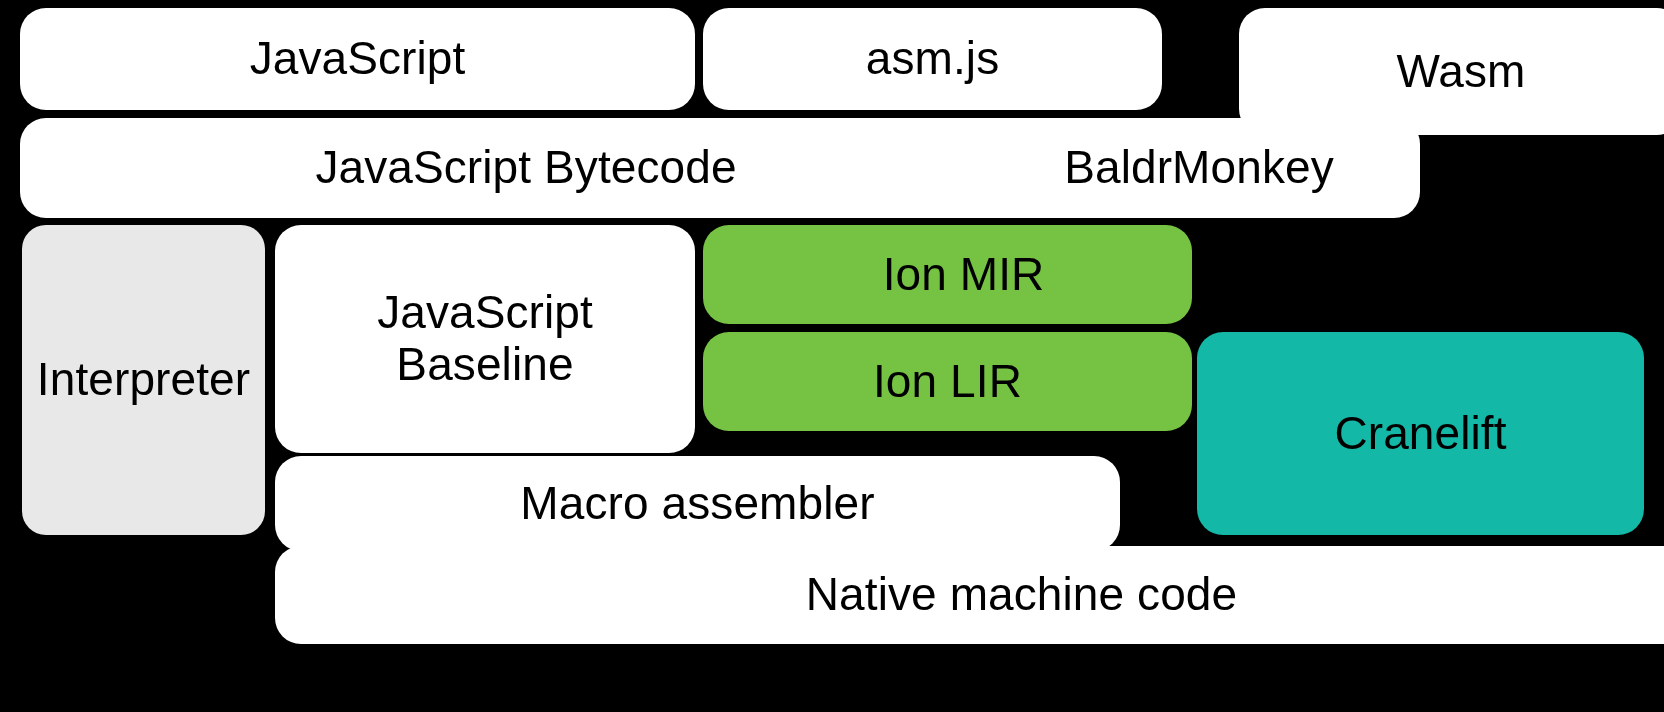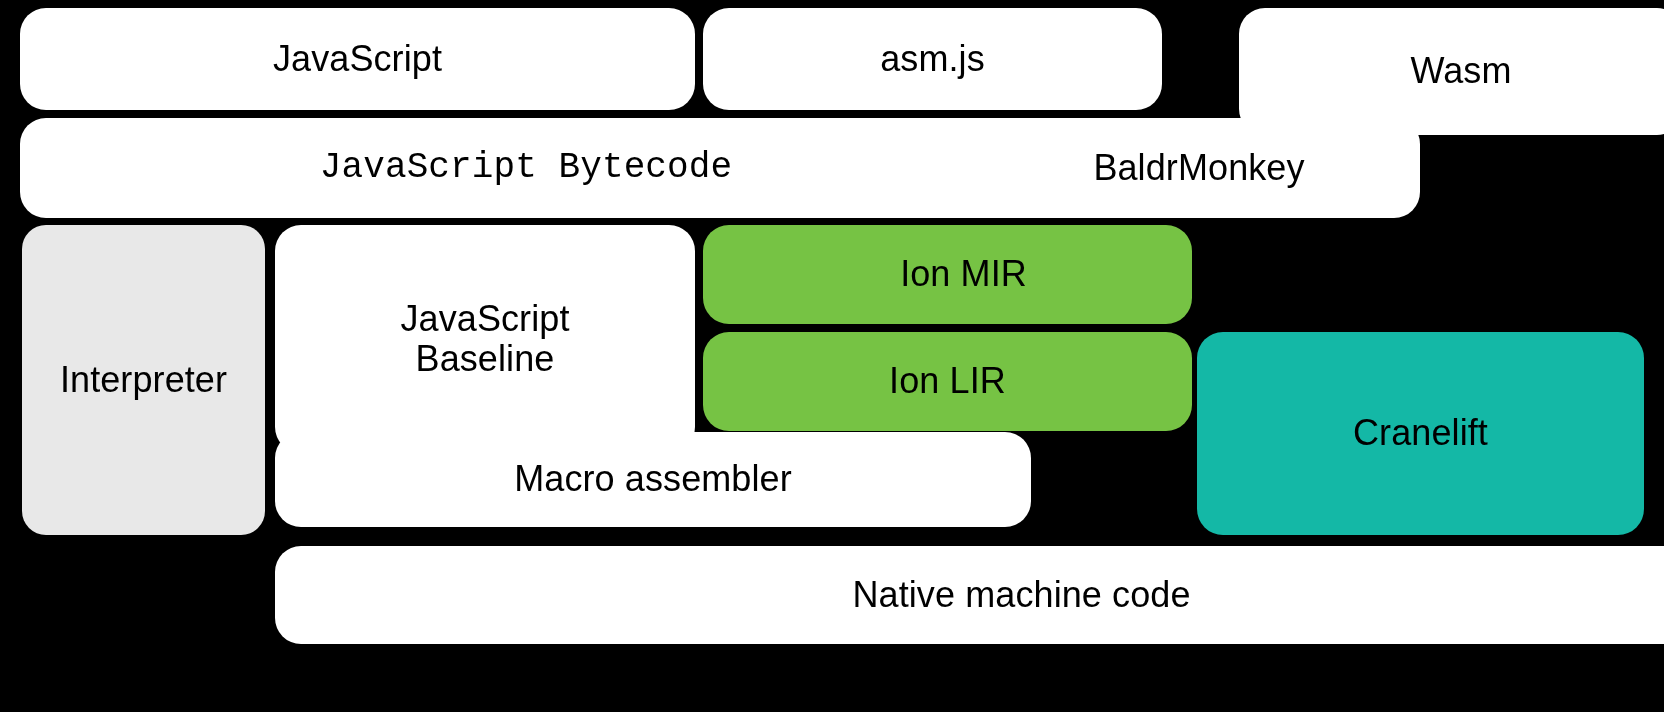--- a/index.html
+++ b/index.html
@@ -20,52 +20,52 @@
     background: #000000;
   }
   .node {
     position: absolute;
     box-sizing: border-box;
     display: flex;
     align-items: center;
     justify-content: center;
     text-align: center;
     color: #000000;
-    font-size: 36px;
+    font-size: 46px;
     line-height: 1.12;
     font-weight: 400;
     letter-spacing: 0.1px;
     white-space: pre-line;
     border-radius: 26px;
     background: #ffffff;
     user-select: none;
   }
   .node.white  { background: #ffffff; }
   .node.gray   { background: #e8e8e8; }
   .node.green  { background: #76c344; }
   .node.pink   { background: #14b8a6; }
 
   
   .n-javascript        { left: 20px;   top: 8px;   width: 675px;  height: 102px; }
   .n-asmjs             { left: 703px;  top: 8px;   width: 459px;  height: 102px; text-align: center; }
   .n-wasm              { left: 1200px; top: 8px;   width: 444px;  height: 127px; margin-left: 39px; }
 
   
-  .n-jsbytecode        { left: 20px;   top: 118px; width: 1012px;  height: 100px; font-family: Liberation Mono, monospace; }
+  .n-jsbytecode        { left: 20px;   top: 118px; width: 1012px;  height: 100px; }
   .n-baldrmonkey       { left: 978px;  top: 118px; width: 442px;  height: 100px; }
 
   
   .n-interpreter       { left: 22px;   top: 225px; width: 243px;  height: 310px; border-radius: 24px; }
   .n-jsbaseline        { left: 275px;  top: 225px; width: 420px;  height: 228px; }
   .n-ionmir            { left: 703px;  top: 225px; width: 489px;  height: 99px; padding-left: 32px;  }
   .n-ionlir            { left: 703px;  top: 332px; width: 489px;  height: 99px;  }
   .n-cranelift         { left: 1197px; top: 332px; width: 447px;  height: 203px; }
 
   
-  .n-macroassembler    { left: 275px;  top: 432px; width: 756px;  height: 95px;  }
+  .n-macroassembler    { left: 275px;  top: 456px; width: 845px;  height: 95px;  }
 
   
   .n-nativemachinecode { left: 275px;  top: 546px; width: 1493px; height: 98px;  }
 </style>
 </head>
 <body>
 
 <div id="stage">
 
   <div class="node white n-javascript">JavaScript</div>

